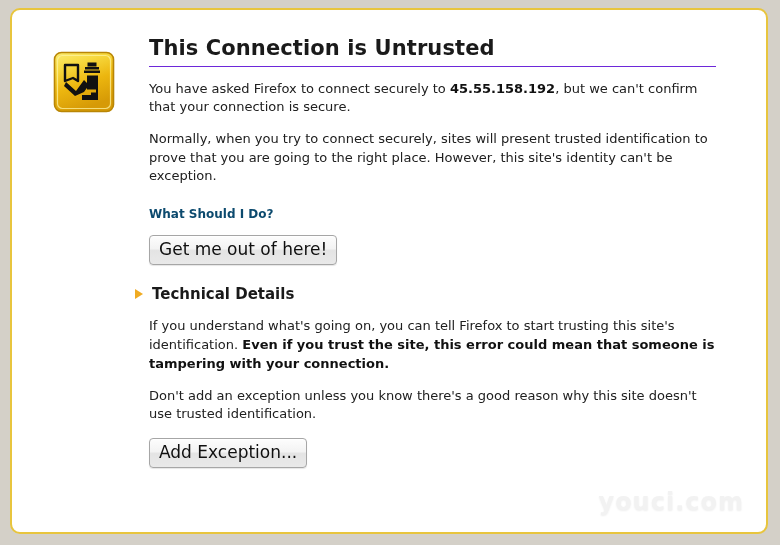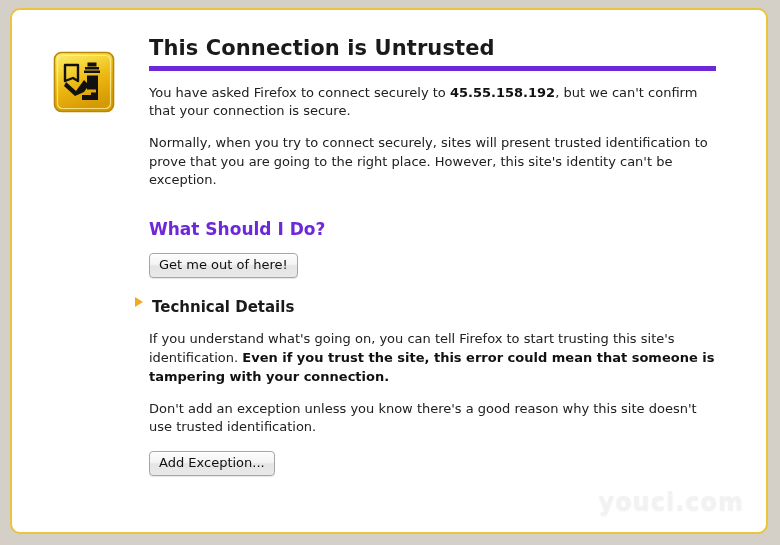--- a/index.html
+++ b/index.html
@@ -53,67 +53,67 @@
     margin-right: 24px;
   }
 
   h1#page-title {
     margin: 0;
     padding: 0 0 4px 0;
     font-size: 21px;
     font-weight: bold;
     color: #1a1a1a;
     letter-spacing: 0.1px;
-    border-bottom: 5px solid #6d28d9;
+    border-bottom: 1px solid #6d28d9;
     line-height: 1.22;
   }
 
   p.para {
     margin: 13px 0 0 0;
     padding: 0;
     font-size: 13px;
     line-height: 1.44;
     color: #202020;
   }
 
   p.para b, .strong {
     font-weight: bold;
     color: #111;
   }
 
   h2.sub-head {
-    margin: 29px 0 0 0;
+    margin: 21px 0 0 0;
     padding: 0;
-    font-size: 17px;
-    font-weight: bold;
-    color: #6d28d9;
+    font-size: 12px;
+    font-weight: bold;
+    color: #0c4a6e;
   }
 
   
   .xul-button {
     display: inline-block;
     margin-top: 14px;
     padding: 3px 9px 4px 9px;
     font-family: "DejaVu Sans", "Liberation Sans", sans-serif;
-    font-size: 13px;
+    font-size: 17px;
     color: #101010;
     background: linear-gradient(to bottom, #fdfdfd 0%, #f3f3f3 45%, #e4e4e4 52%, #e9e9e9 100%);
     border: 1px solid #a6a6a6;
     border-radius: 4px;
     box-shadow: 0 1px 0 rgba(255,255,255,0.85) inset, 0 1px 1px rgba(0,0,0,0.10);
     cursor: default;
     line-height: 1.25;
     white-space: nowrap;
   }
 
   
   .expander-row {
     margin-top: 19px;
     display: flex;
-    align-items: flex-start;
+    align-items: center;
     margin-left: -14px;
   }
   .twisty {
     width: 0;
     height: 0;
     margin-right: 7px;
     flex: none;
   }
   .twisty.collapsed {
     border-top: 5px solid transparent;

